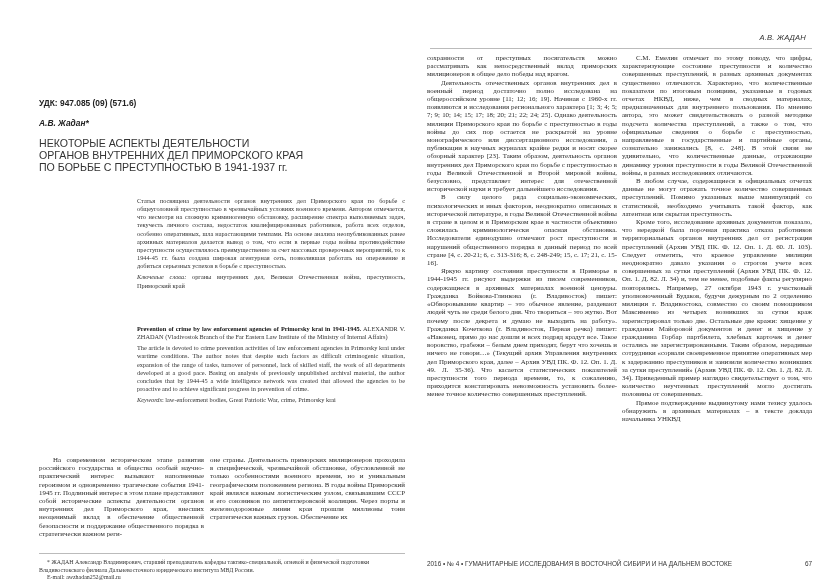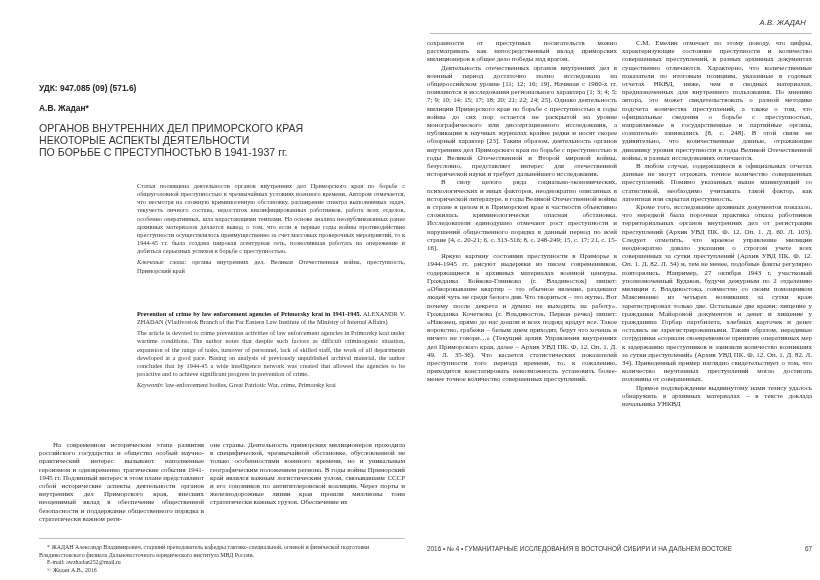--- a/index.html
+++ b/index.html
@@ -1,24 +1,24 @@
 <!DOCTYPE html>
 <html><head>
 <meta charset="utf-8">
 <style>
   html, body { margin:0; padding:0; background:#ffffff; }
   body { width:820px; height:580px; position:relative; overflow:hidden; color:#222; }
   .serif { font-family: "Liberation Serif", "DejaVu Serif", serif; }
   .sans { font-family: "Liberation Sans", "DejaVu Sans", sans-serif; }
-  .page { position:absolute; top:1px; height:556px; }
+  .page { position:absolute; top:16px; height:556px; }
   #page-left { left:0; width:410px;margin-top:37px; }
   #page-right { left:410px; width:410px; }
 
   .udk { position:absolute; left:39px; top:45px; font-size:8.4px; font-weight:bold; }
-  .author { position:absolute; left:39px; top:65px; font-size:8.4px; font-weight:bold; }
+  .author { position:absolute; left:39px; top:65px; font-size:8.4px; font-weight:bold;font-style:italic; }
   .title { position:absolute; left:39px; top:84px; width:300px; font-size:10.6px; line-height:12px; color:#333; }
   .title div { white-space:nowrap; }
 
   .abstract { position:absolute; left:137px; top:144px; width:268px; font-size:6.3px; line-height:8.15px; text-align:justify; color:#333; }
   .abstract p { margin:0; }
   .abstract .kw { margin-top:3px; }
   .abstract .kw i { font-style:italic; }
   .en-block { position:absolute; left:137px; top:272px; width:268px; font-size:6.3px; line-height:8.15px; text-align:justify; color:#333; }
   .en-block p { margin:0; }
   .en-block .en-title { font-weight:bold; color:#111; }
@@ -43,22 +43,22 @@
   .rcol2 { left:212px; top:38px; width:190px; }
   .runfoot-right { position:absolute; left:17px; top:544px; width:385px; font-size:6.4px; color:#333; display:flex; justify-content:space-between; }
 </style>
 </head>
 <body>
 
 <div id="page-left" class="page">
   <div class="udk sans">УДК: 947.085 (09) (571.6)</div>
   <div class="author sans">А.В. Жадан*</div>
   <div class="title sans">
+    <div>НЕКОТОРЫЕ АСПЕКТЫ ДЕЯТЕЛЬНОСТИ</div>
     <div>ОРГАНОВ ВНУТРЕННИХ ДЕЛ ПРИМОРСКОГО КРАЯ</div>
-    <div>НЕКОТОРЫЕ АСПЕКТЫ ДЕЯТЕЛЬНОСТИ</div>
     <div>ПО БОРЬБЕ С ПРЕСТУПНОСТЬЮ В 1941-1937 гг.</div>
   </div>
 
   <div class="abstract serif">
     <p>Статья посвящена деятельности органов внутренних дел Приморского края по борьбе с общеуголовной преступностью в чрезвычайных условиях военного времени. Автором отмечается, что несмотря на сложную криминогенную обстановку, расширение спектра выполняемых задач, текучесть личного состава, недостаток квалифицированных работников, работа всех отделов, особенно оперативных, шла нарастающими темпами. На основе анализа неопубликованных ранее архивных материалов делается вывод о том, что если в первые годы войны противодействие преступности осуществлялось преимущественно за счет массовых проверочных мероприятий, то к 1944-45 гг. была создана широкая агентурная сеть, позволившая работать на опережение и добиться серьезных успехов в борьбе с преступностью.</p>
     <p class="kw"><i>Ключевые слова:</i><span> органы внутренних дел, Великая Отечественная война, преступность, Приморский край</span></p>
   </div>
 
   <div class="en-block serif">
     <p><span class="en-title">Prevention of crime by law enforcement agencies of Primorsky krai in 1941-1945.</span><span> ALEXANDR V. ZHADAN (Vladivostok Branch of the Far Eastern Law Institute of the Ministry of Internal Affairs)</span></p>

